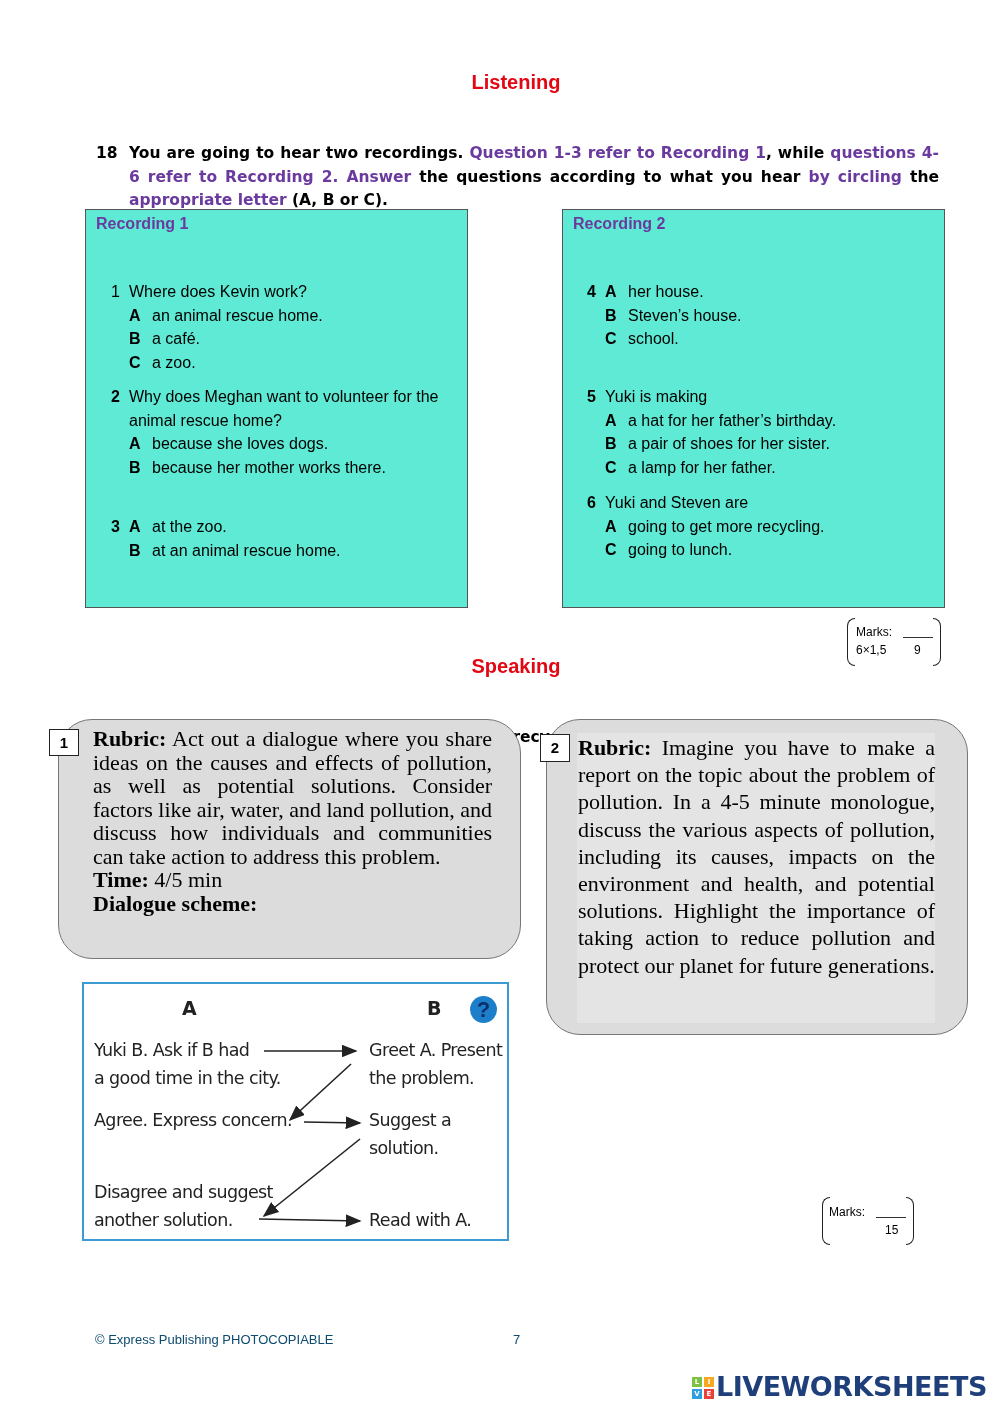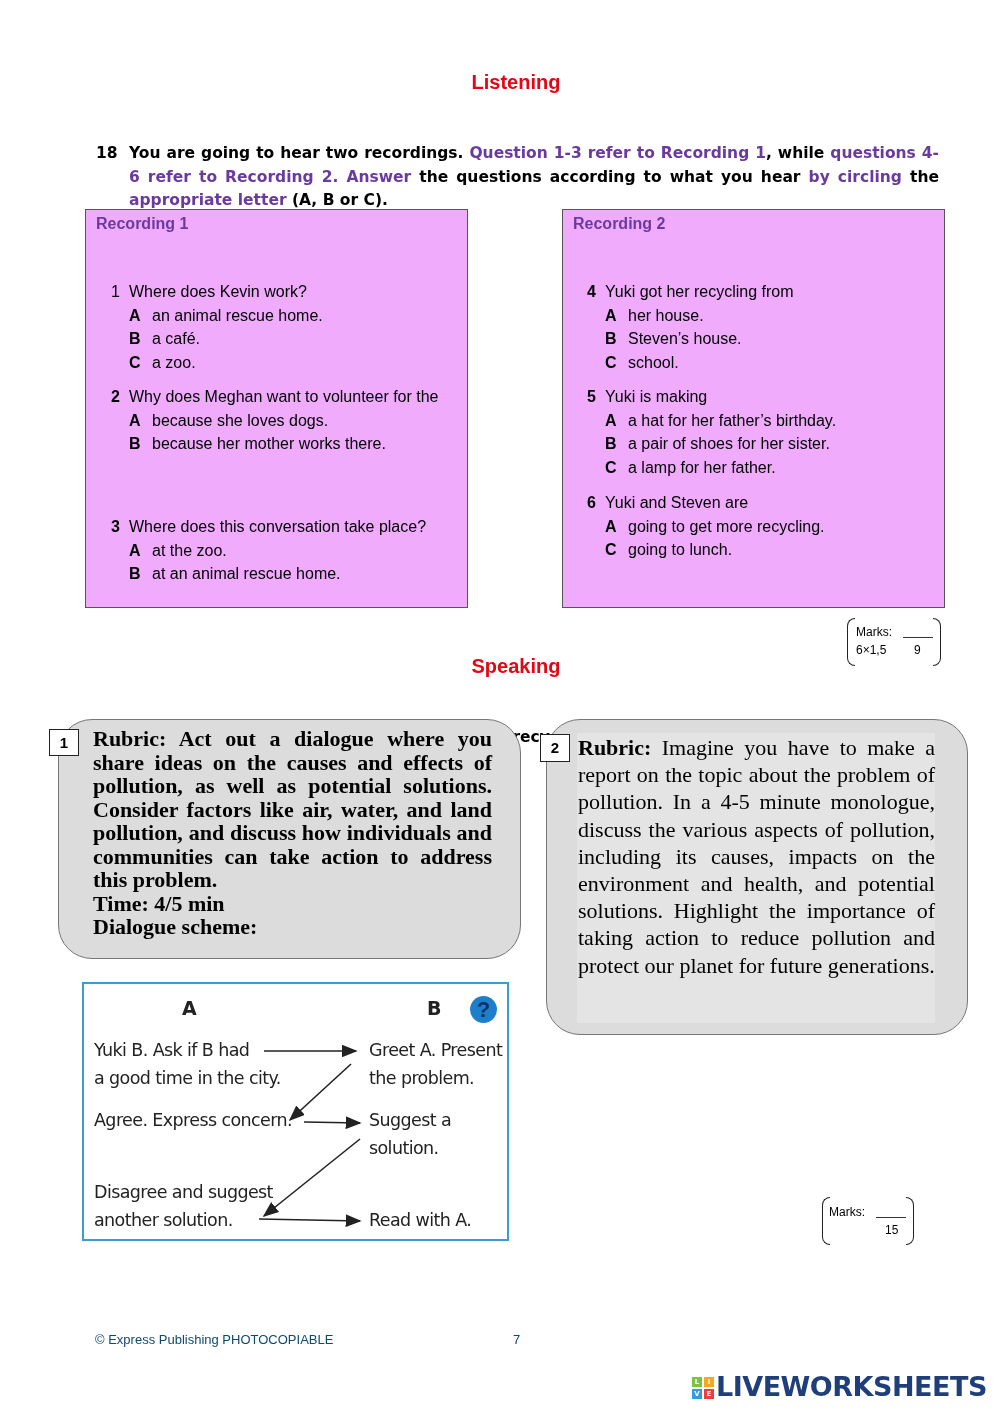--- a/index.html
+++ b/index.html
@@ -3,21 +3,21 @@
 <meta charset="utf-8">
 <style>
   html, body { margin: 0; padding: 0; background: #ffffff; }
   body { width: 1000px; height: 1415px; position: relative; overflow: hidden; font-family: "Liberation Sans", sans-serif; color: #000; }
   .abs { position: absolute; }
   .section-title { color: #e30613; font-weight: bold; font-size: 20px; text-align: center; width: 1000px; left: 16px; }
   .instr { font-family: "DejaVu Sans", sans-serif; font-weight: bold; font-size: 15.5px; line-height: 23.5px; color: #000; margin-top: 36px; }
   .instr .num { position: absolute; left: 0; top: 0; }
   .instr .txt { margin-left: 33px; text-align: justify; }
   .purple { color: #6b3a9e; }
-  .rec-box { border: 1px solid #555; box-sizing: border-box; background: #f0abfc; }
+  .rec-box { border: 1px solid #555; box-sizing: border-box; background: #5eead4; }
   .rec-title { color: #6b3a9e; font-weight: bold; font-size: 16px; position: absolute; left: 10px; top: 5px; }
   .q { position: absolute; font-size: 16px; line-height: 23.5px; }
   .q .qn { position: absolute; left: 0; width: 14px; text-align: left; }
   .q .qtext { margin-left: 18px; }
   .q .opt { margin-left: 18px; }
   .q .opt .ol { display: inline-block; width: 23px; font-weight: bold; }
   .bold { font-weight: bold; }
   .marks { font-size: 12px; line-height: 18px; }
   .marks .br { position: absolute; top: 0; width: 8px; height: 48px; border: 1.4px solid #222; box-sizing: border-box; }
   .marks .brl { left: 0; border-right: none; border-radius: 8px 0 0 8px; }
@@ -46,36 +46,35 @@
   <div class="q" style="left:25px; top:70px; width:355px;">
     <span class="qn">1</span>
     <div class="qtext">Where does Kevin work?</div>
     <div class="opt"><span class="ol">A</span><span>an animal rescue home.</span></div>
     <div class="opt"><span class="ol">B</span><span>a café.</span></div>
     <div class="opt"><span class="ol">C</span><span>a zoo.</span></div>
   </div>
   <div class="q" style="left:25px; top:175px; width:355px;">
     <span class="qn bold">2</span>
     <div class="qtext">Why does Meghan want to volunteer for the</div>
+    <div class="qtext">animal rescue home?</div>
     <div class="opt"><span class="ol">A</span><span>because she loves dogs.</span></div>
     <div class="opt"><span class="ol">B</span><span>because her mother works there.</span></div>
   </div>
   <div class="q" style="left:25px; top:305px; width:355px;">
     <span class="qn bold">3</span>
-    <div class="qtext">Where does this conversation take place?</div>
     <div class="opt"><span class="ol">A</span><span>at the zoo.</span></div>
     <div class="opt"><span class="ol">B</span><span>at an animal rescue home.</span></div>
   </div>
 </div>
 
 <div class="abs rec-box" style="left:562px; top:209px; width:383px; height:399px;">
   <div class="rec-title">Recording 2</div>
   <div class="q" style="left:24px; top:70px; width:355px;">
     <span class="qn bold">4</span>
-    <div class="qtext">Yuki got her recycling from</div>
     <div class="opt"><span class="ol">A</span><span>her house.</span></div>
     <div class="opt"><span class="ol">B</span><span>Steven’s house.</span></div>
     <div class="opt"><span class="ol">C</span><span>school.</span></div>
   </div>
   <div class="q" style="left:24px; top:175px; width:355px;">
     <span class="qn bold">5</span>
     <div class="qtext">Yuki is making</div>
     <div class="opt"><span class="ol">A</span><span>a hat for her father’s birthday.</span></div>
     <div class="opt"><span class="ol">B</span><span>a pair of shoes for her sister.</span></div>
     <div class="opt"><span class="ol">C</span><span>a lamp for her father.</span></div>
@@ -99,21 +98,21 @@
 
 <div class="abs section-title" style="top:655px;">Speaking</div>
 
 <div class="abs instr" style="left:96px; top:690px; width:843px;">
   <span class="num">19</span>
   <div class="txt" id="instr19"><span class="purple">Read</span><span> the rubrics, </span><span class="purple">then act</span><span> your dialogue or recycling.</span></div>
 </div>
 
 <div class="abs rubric-box" style="left:58px; top:719px; width:463px; height:240px;"></div>
 <div class="abs numbox" style="left:49px; top:729px; width:30px; height:27px; line-height:25px;">1</div>
-<div class="abs rubric-text" style="left:93px; top:727px; width:399px;font-weight:bold;">
+<div class="abs rubric-text" style="left:93px; top:727px; width:399px;">
   <div><b>Rubric:</b> <span>Act out a dialogue where you share ideas on the causes and effects of pollution, as well as potential solutions. Consider factors like air, water, and land pollution, and discuss how individuals and communities can take action to address this problem.</span></div>
   <div style="text-align:left;"><b>Time:</b> <span>4/5 min</span></div>
   <div style="text-align:left;"><b>Dialogue scheme:</b></div>
 </div>
 
 <div class="abs rubric-box" style="left:546px; top:719px; width:422px; height:316px;"></div>
 <div class="abs" style="left:577px; top:733px; width:358px; height:290px; background:#e4e4e4;"></div>
 <div class="abs numbox" style="left:540px; top:734px; width:30px; height:28px; line-height:26px;">2</div>
 <div class="abs rubric-text" style="left:578px; top:734px; width:357px; line-height:27.2px;">
   <div><b>Rubric:</b> <span>Imagine you have to make a report on the topic about the problem of pollution. In a 4-5 minute monologue, discuss the various aspects of pollution, including its causes, impacts on the environment and health, and potential solutions. Highlight the importance of taking action to reduce pollution and protect our planet for future generations.</span></div>

